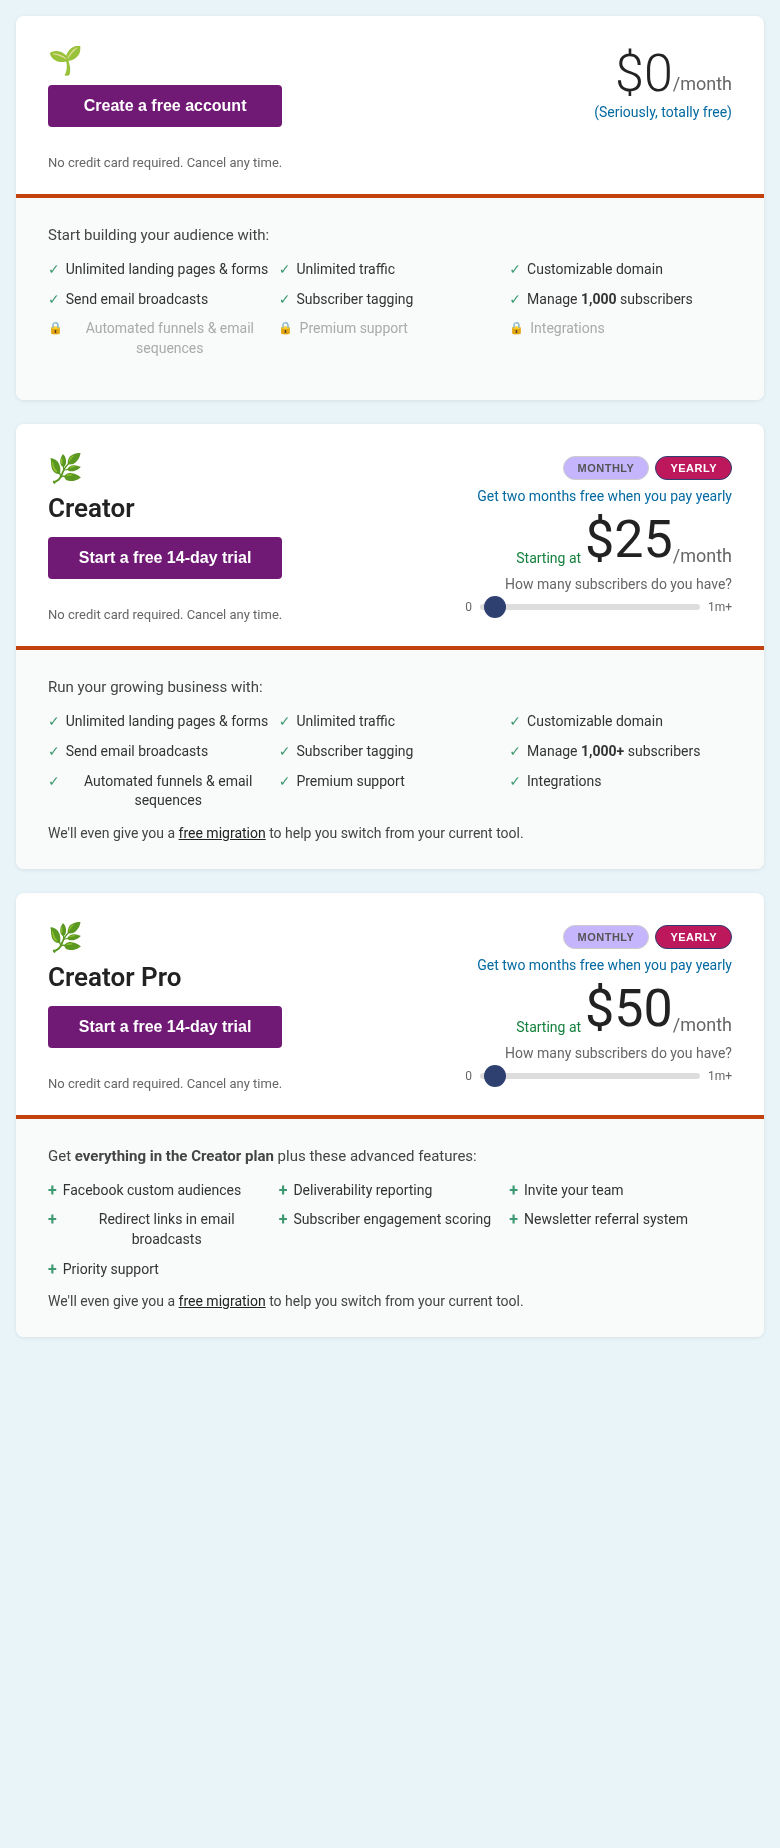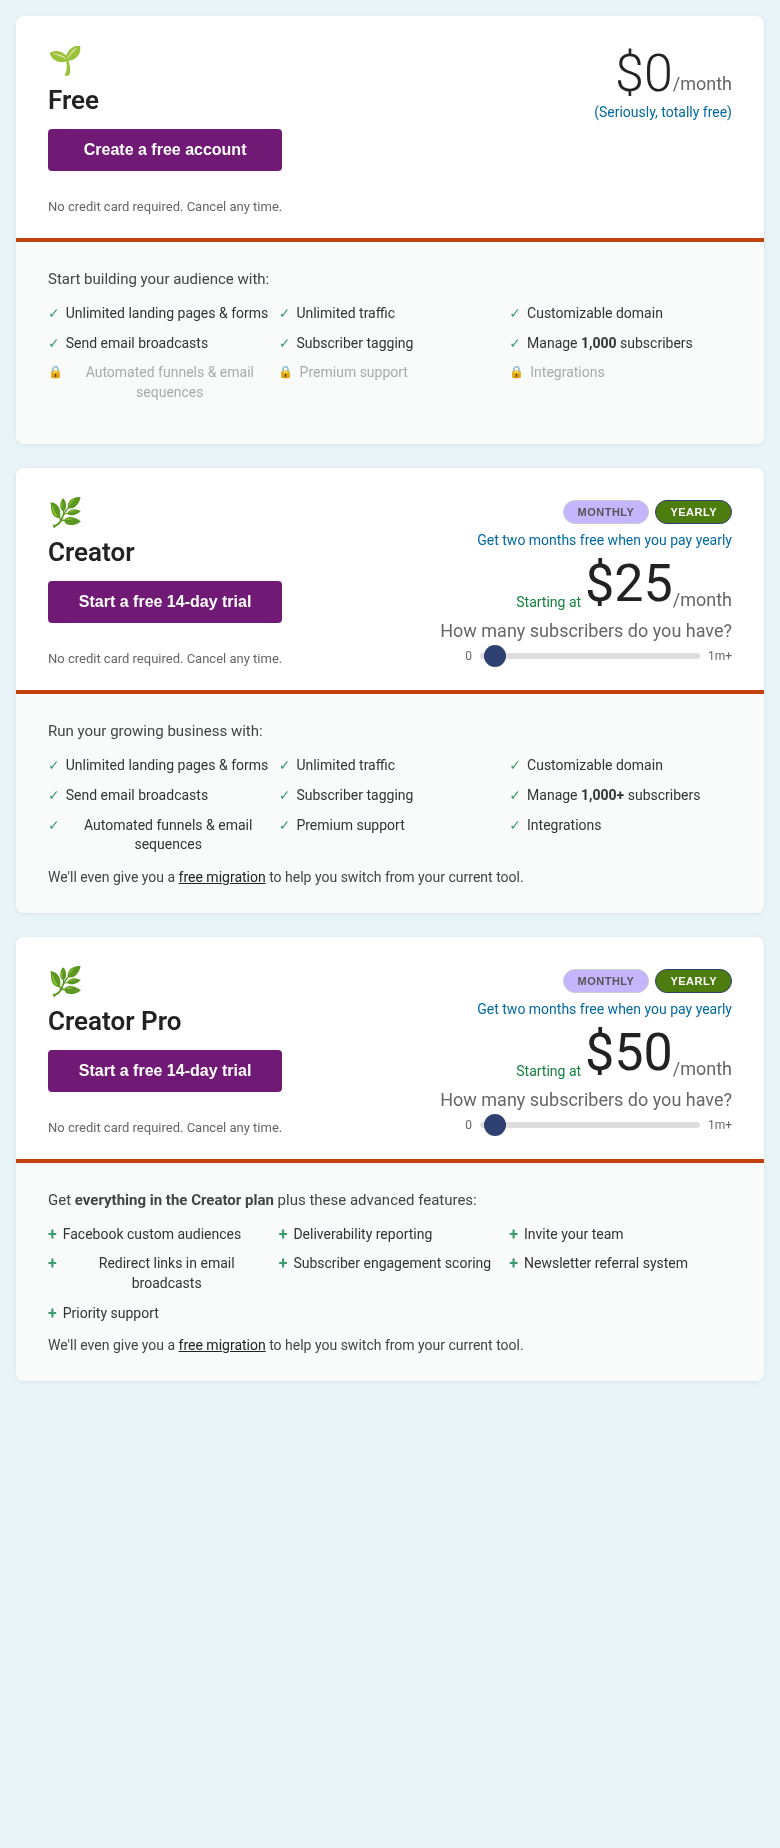--- a/index.html
+++ b/index.html
@@ -94,39 +94,39 @@
       background: #c4b5fd;
       color: #555;
       padding: 5px 14px;
       border-radius: 20px;
       font-size: 11px;
       font-weight: 600;
       cursor: pointer;
       letter-spacing: 0.5px;
     }
     .toggle-btn.active {
-      background: #4d7c0f;
+      background: #be185d;
       color: #fff;
       border-color: #2e4070;
     }
 
     .starting-at { font-size: 14px; color: #15803d; }
     .price-large {
       font-size: 52px;
       font-weight: 400;
       color: #222;
       line-height: 1;
     }
     .price-month { font-size: 18px; color: #666; }
 
     .subscribers-row {
       margin-top: 10px;
     }
     .subscribers-label {
-      font-size: 18px;
+      font-size: 14px;
       color: #666;
       margin-bottom: 8px;
       text-align: right;
     }
     .slider-container {
       display: flex;
       align-items: center;
       gap: 8px;
       justify-content: flex-end;
     }
@@ -216,21 +216,20 @@
       color: #222;
     }
   </style>
 </head>
 <body>
 
 <div class="plan-card">
   <div class="plan-header">
     <div class="plan-header-left">
       <div class="plan-icon">🌱</div>
-      <div class="plan-name">Free</div>
       <button class="cta-button">Create a free account</button>
       <div class="no-cc">No credit card required. Cancel any time.</div>
     </div>
     <div class="plan-header-right">
       <div class="price-block">
         <span class="price-dollar">$0</span>
         <span class="price-per">/month</span>
       </div>
       <div class="price-note">(Seriously, totally free)</div>
     </div>

